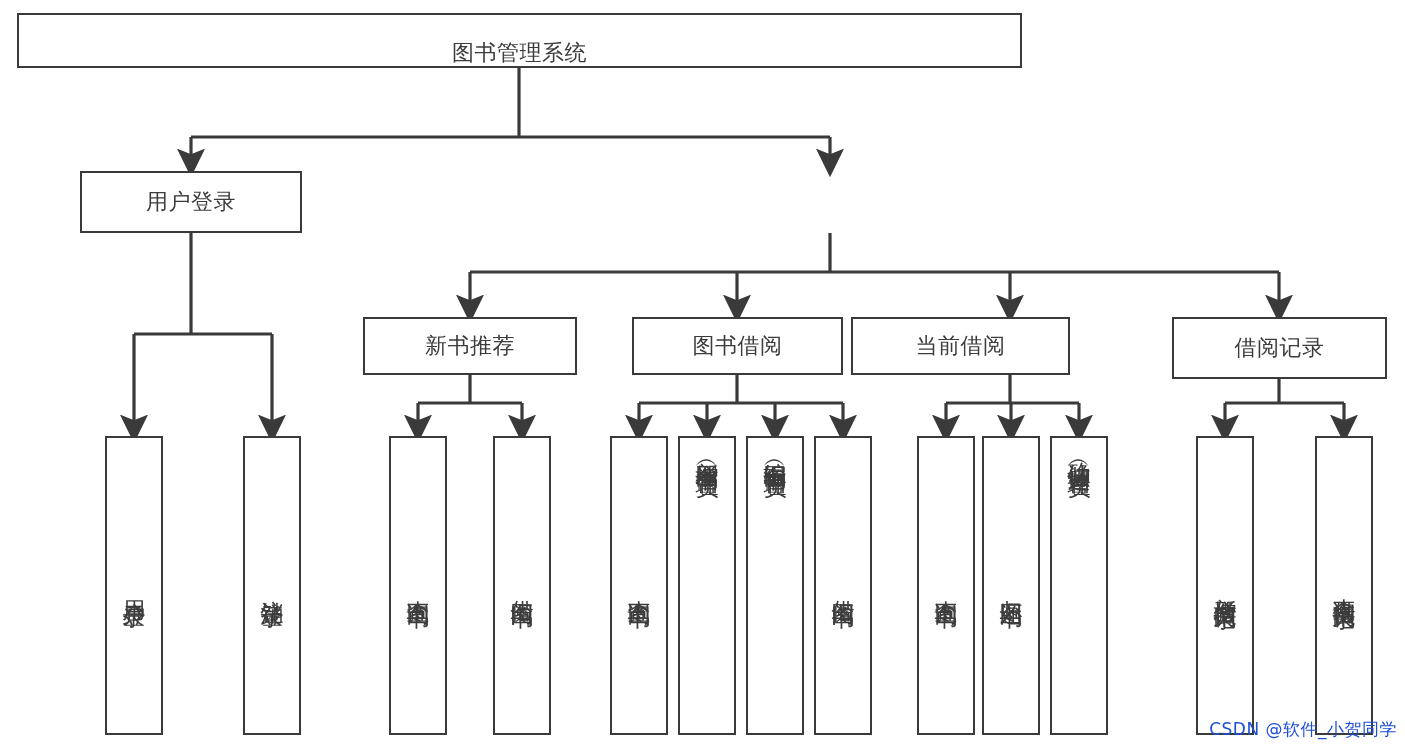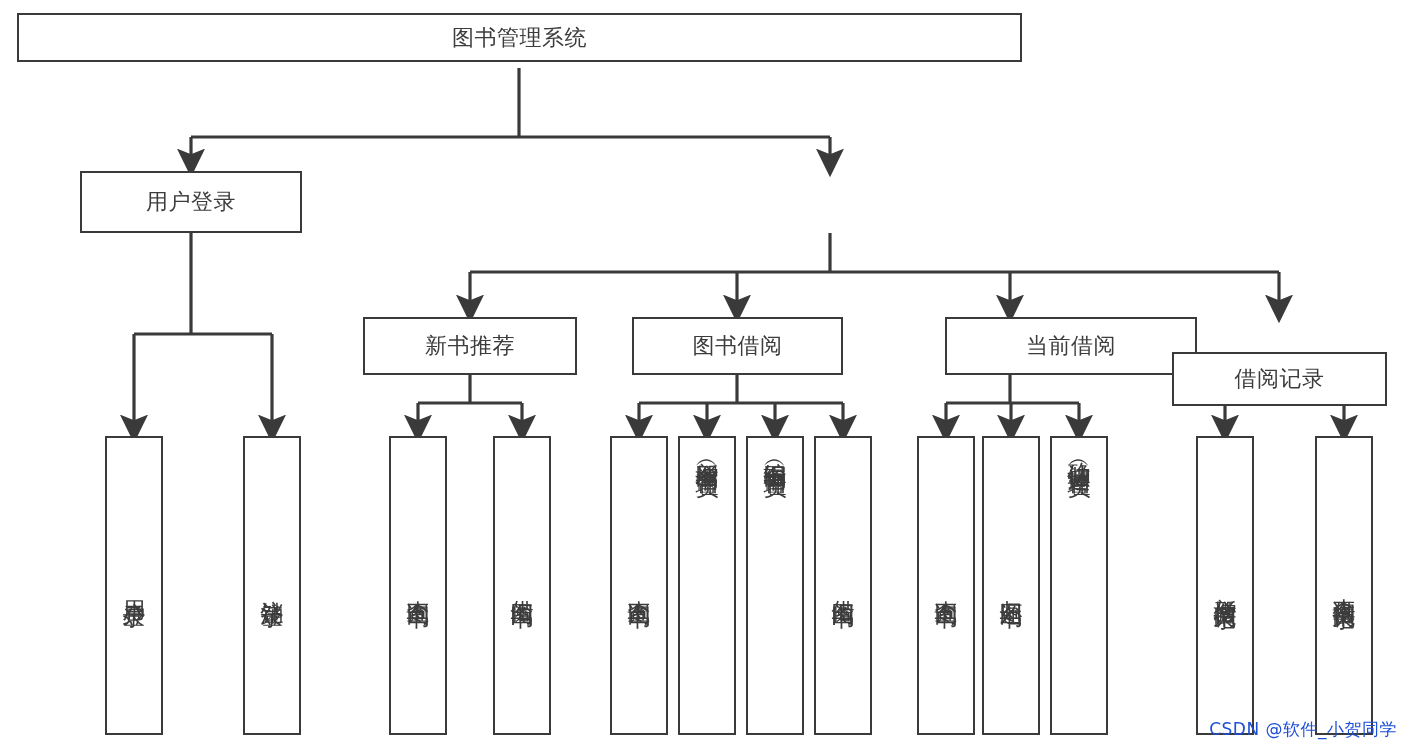--- a/index.html
+++ b/index.html
@@ -121,38 +121,38 @@
       <path d="M1011,403 L1011,428" marker-end="url(#arrow)"></path>
       <path d="M1079,403 L1079,428" marker-end="url(#arrow)"></path>
 
       <path d="M1279,375 L1279,403"></path>
       <path d="M1225,403 L1344,403"></path>
       <path d="M1225,403 L1225,428" marker-end="url(#arrow)"></path>
       <path d="M1344,403 L1344,428" marker-end="url(#arrow)"></path>
     </g>
   </svg>
 
-  <div class="node horiz" style="left:17px; top:13px; width:1005px; height:49px;">
+  <div class="node horiz" style="left:17px; top:13px; width:1005px; height:55px;align-items:flex-end;">
     <span class="label">图书管理系统</span>
   </div>
 
   <div class="node horiz" style="left:80px; top:171px; width:222px; height:62px;">
     <span class="label">用户登录</span>
   </div>
 
   <div class="node horiz" style="left:632px; top:317px; width:211px; height:58px;">
     <span class="label">图书借阅</span>
   </div>
   <div class="node horiz" style="left:363px; top:317px; width:214px; height:58px;">
     <span class="label">新书推荐</span>
   </div>
-  <div class="node horiz" style="left:945px; top:317px; width:252px; height:58px;">
+  <div class="node horiz" style="left:851px; top:317px; width:219px; height:58px;">
     <span class="label">当前借阅</span>
   </div>
-  <div class="node horiz" style="left:1172px; top:317px; width:215px; height:54px;margin-top:35px;">
+  <div class="node horiz" style="left:1172px; top:317px; width:215px; height:62px;">
     <span class="label">借阅记录</span>
   </div>
 
   <div class="node vert center" style="left:105px; top:436px; width:58px; height:299px;">
     <span class="label">用户登录</span>
   </div>
   <div class="node vert center" style="left:243px; top:436px; width:58px; height:299px;">
     <span class="label">注销登录</span>
   </div>
 

